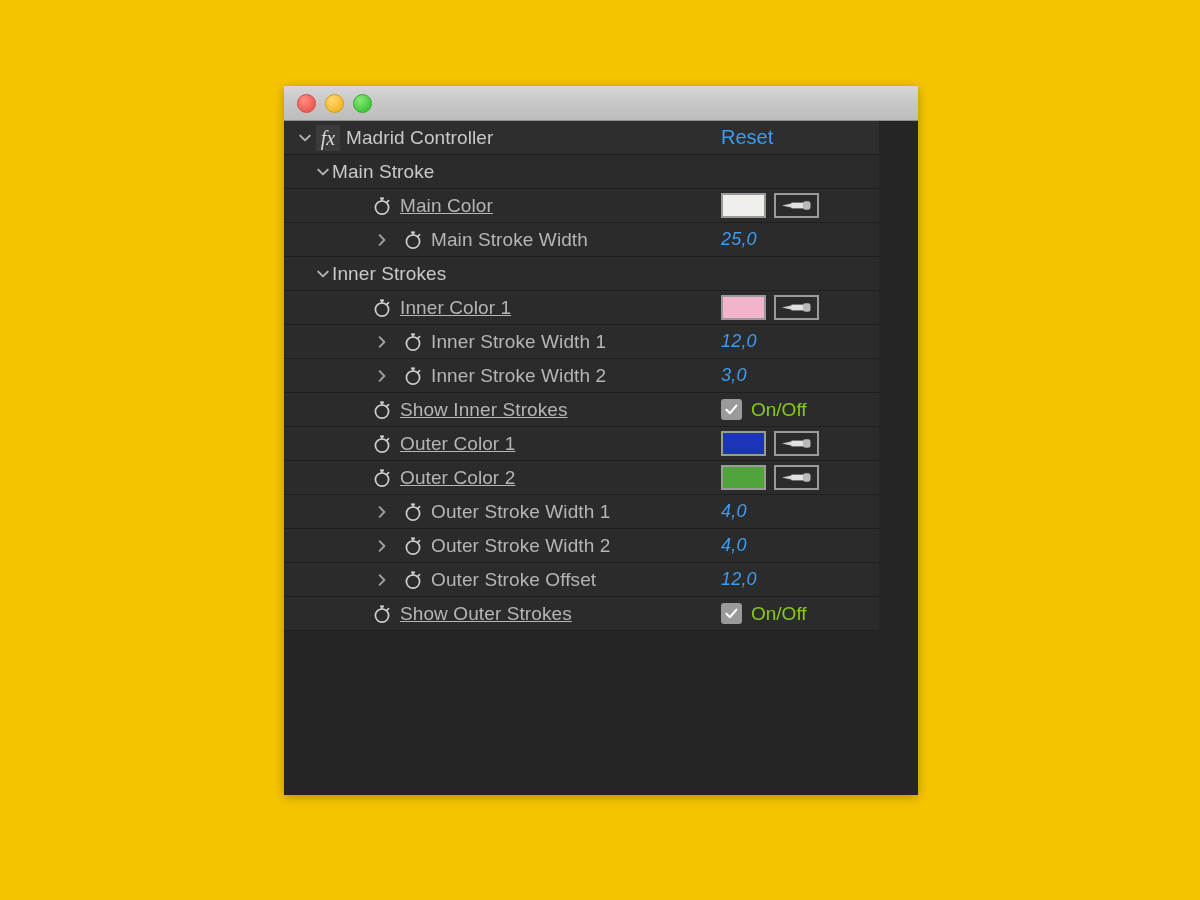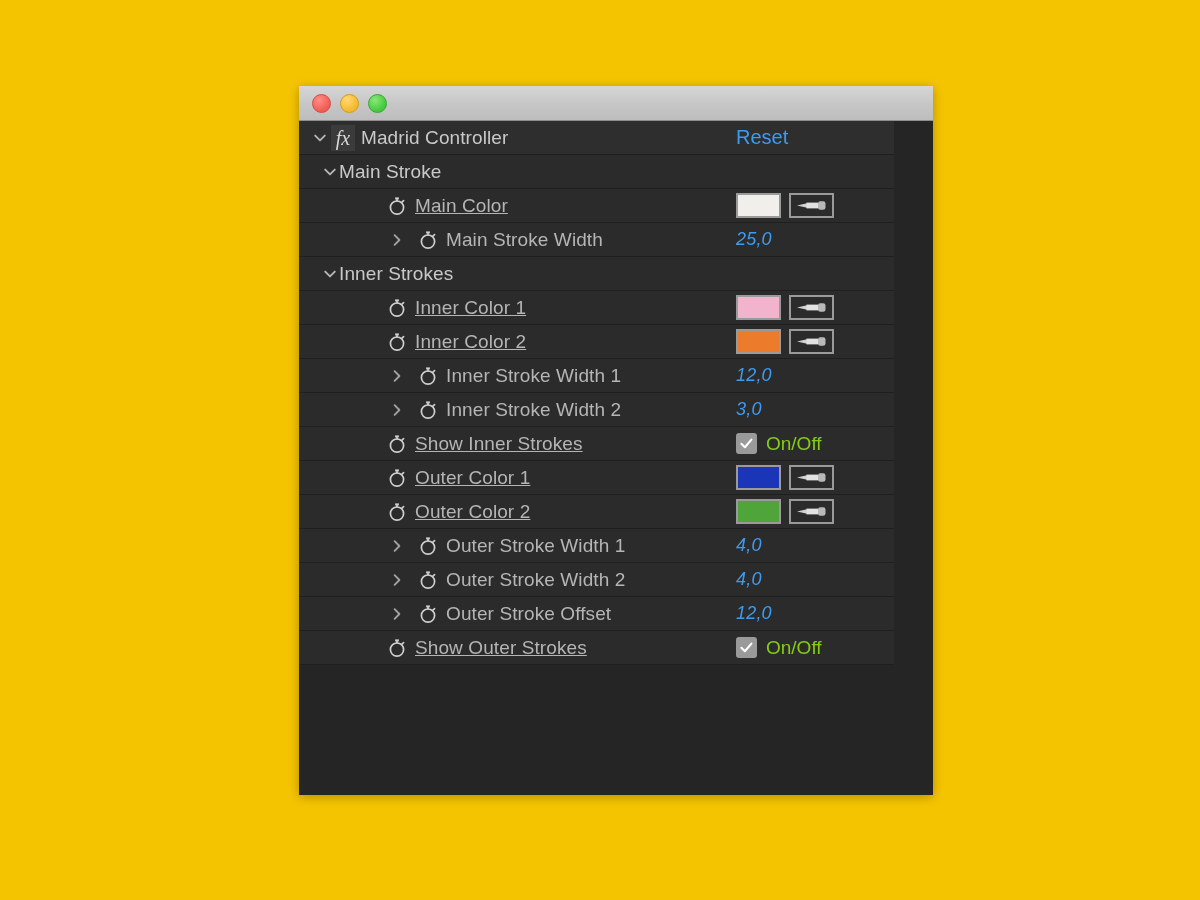--- a/index.html
+++ b/index.html
@@ -11,21 +11,21 @@
   }
   body {
     background: #f5c400;
     font-family: "Liberation Sans", sans-serif;
     -webkit-font-smoothing: antialiased;
   }
 
   
   #window {
     position: absolute;
-    left: 299px;
+    left: 284px;
     top: 86px;
     width: 634px;
     height: 709px;
     box-shadow: 0 2px 10px rgba(0,0,0,0.28);
     overflow: hidden;
   }
 
   #titlebar {
     height: 35px;
     background: linear-gradient(to bottom, #d6d6d6 0%, #c6c6c6 55%, #bdbdbd 100%);
@@ -119,21 +119,21 @@
   .stopwatch {
     width: 22px;
     height: 22px;
     flex: 0 0 22px;
     margin-right: 7px;
   }
   .stopwatch svg { display: block; }
 
   
   .ind-0 { padding-left: 12px; }
-  .ind-1 { padding-left: 22px; }
+  .ind-1 { padding-left: 30px; }
   .ind-2 { padding-left: 89px; }
   .ind-3 { padding-left: 87px; text-decoration: underline; }
 
   
   .value-col {
     position: absolute;
     left: 437px;
     top: 0;
     height: 100%;
     display: flex;
@@ -288,41 +288,20 @@
             <div class="swatch" style="background: rgb(242, 180, 205);"></div>
             <div class="eyedrop">
               <svg width="34" height="17" viewBox="0 0 34 17">
                 <path d="M2 8.5 L12 6.3 L12 10.7 Z" fill="#d2d2d2"></path>
                 <rect x="11.5" y="5.6" width="12" height="5.8" fill="#e2e2e2"></rect>
                 <rect x="23" y="4.2" width="7.5" height="8.6" rx="2.4" fill="#b9b9b9"></rect>
               </svg>
             </div>
           </div>
         </div>
-        <div class="row ind-3">
-          <div class="stopwatch">
-            <svg width="22" height="22" viewBox="0 0 22 22">
-              <circle cx="11" cy="12.6" r="6.6" fill="none" stroke="#cfcfcf" stroke-width="1.7"></circle>
-              <rect x="9.1" y="2.4" width="3.8" height="2.0" fill="#cfcfcf"></rect>
-              <rect x="10.1" y="4.1" width="1.8" height="2.2" fill="#cfcfcf"></rect>
-              <path d="M15.9 7.2 L17.6 5.6" stroke="#cfcfcf" stroke-width="1.6" stroke-linecap="round"></path>
-            </svg>
-          </div>
-          <div class="label">Inner Color 2</div>
-          <div class="value-col">
-            <div class="swatch" style="background: rgb(236, 124, 43);"></div>
-            <div class="eyedrop">
-              <svg width="34" height="17" viewBox="0 0 34 17">
-                <path d="M2 8.5 L12 6.3 L12 10.7 Z" fill="#d2d2d2"></path>
-                <rect x="11.5" y="5.6" width="12" height="5.8" fill="#e2e2e2"></rect>
-                <rect x="23" y="4.2" width="7.5" height="8.6" rx="2.4" fill="#b9b9b9"></rect>
-              </svg>
-            </div>
-          </div>
-        </div>
         <div class="row ind-2">
           <div class="twirl">
             <svg width="18" height="18" viewBox="0 0 18 18">
               <path d="M6.6 4.2 L11.4 9 L6.6 13.8" fill="none" stroke="#a2a2a2" stroke-width="1.9" stroke-linecap="round" stroke-linejoin="round"></path>
             </svg>
           </div>
           <div style="width: 11px; flex: 0 0 11px;"></div>
           <div class="stopwatch">
             <svg width="22" height="22" viewBox="0 0 22 22">
               <circle cx="11" cy="12.6" r="6.6" fill="none" stroke="#cfcfcf" stroke-width="1.7"></circle>

